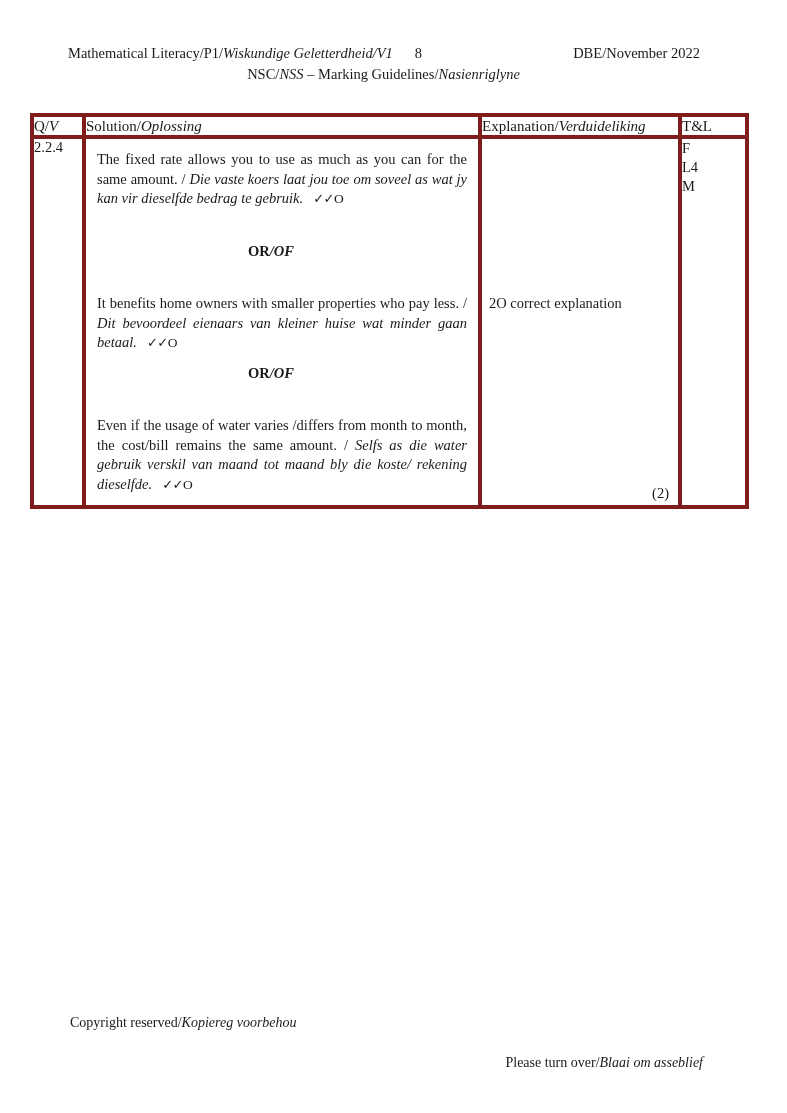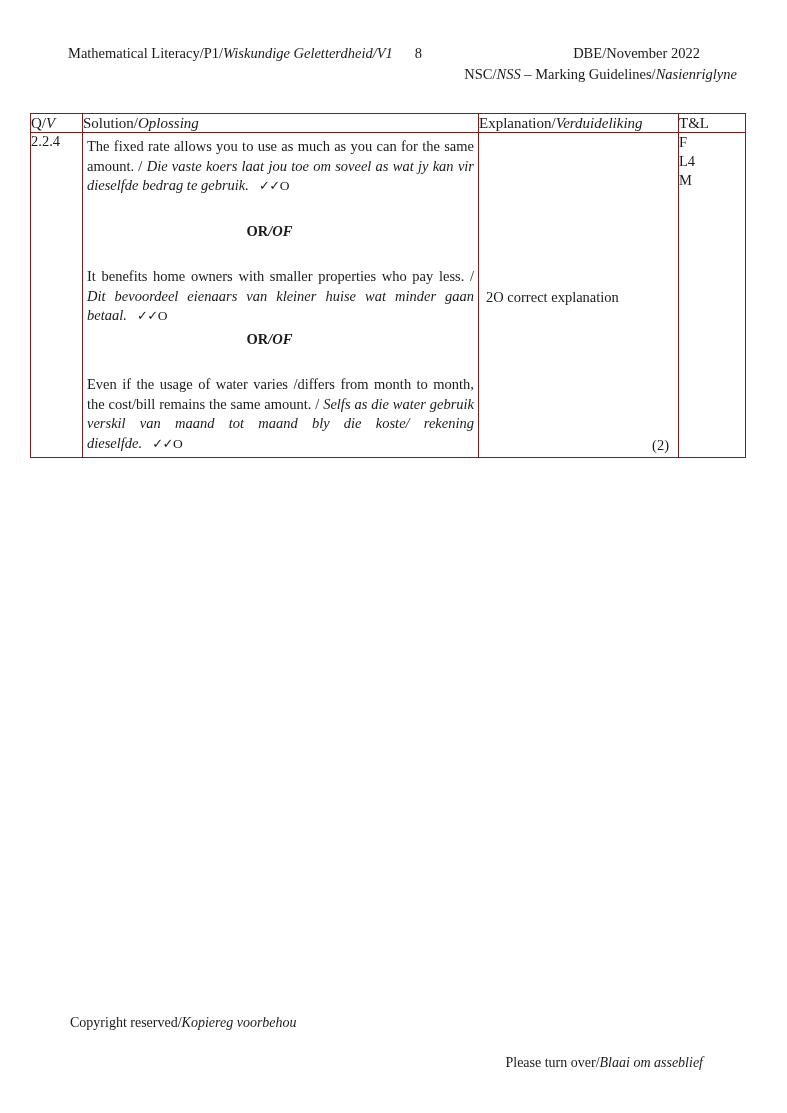--- a/index.html
+++ b/index.html
@@ -36,40 +36,40 @@
     white-space: nowrap;
   }
   .header-left {
     padding-left: 38px;
     font-family: Liberation Serif, serif;
   }
   .header-right {
     padding-right: 45px;
   }
   .header-row2 {
-    text-align: right;
+    text-align: center;
     padding-right: 8px;
     margin-top: 2px;
   }
   .ital { font-style: italic; }
   .pageno { padding-left: 22px; }
 
   
   .marking-table {
     position: absolute;
     left: 30px;
     top: 113px;
     width: 715px;
     border-collapse: collapse;
     table-layout: fixed;
     font-size: 14.5px;
   }
   .marking-table td,
   .marking-table th {
-    border: 1px solid #7f1d1d;
+    border: 4px solid #7f1d1d;
     padding: 0;
     vertical-align: top;
     text-align: left;
     font-weight: normal;
   }
   .col-qv      { width: 52px; }
   .col-sol     { width: 396px; }
   .col-exp     { width: 200px; }
   .col-tl      { width: 67px; }
 
@@ -92,21 +92,21 @@
     padding: 6px 8px 4px 6px;
     position: relative;
   }
   .cell-tl {
     padding: 4px 5px 5px 6px;
     line-height: 19px;
   }
 
   .para {
     text-align: justify;
-    margin: 4px;
+    margin: 11px;
   }
   .para-gap { height: 19px; }
   .or-line {
     text-align: center;
     font-weight: bold;
     margin: 3px 0 3px 0;
     padding-right: 22px;
   }
   .ticks {
     font-family: "DejaVu Sans", sans-serif;

